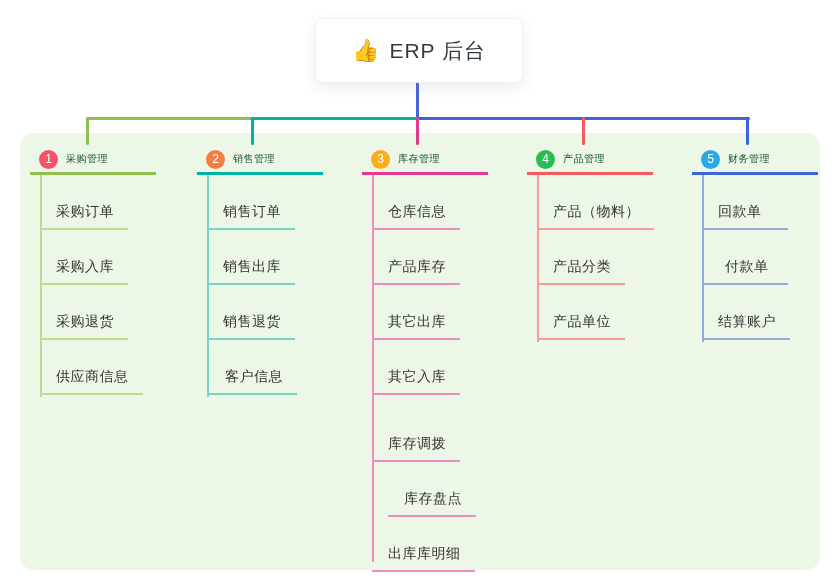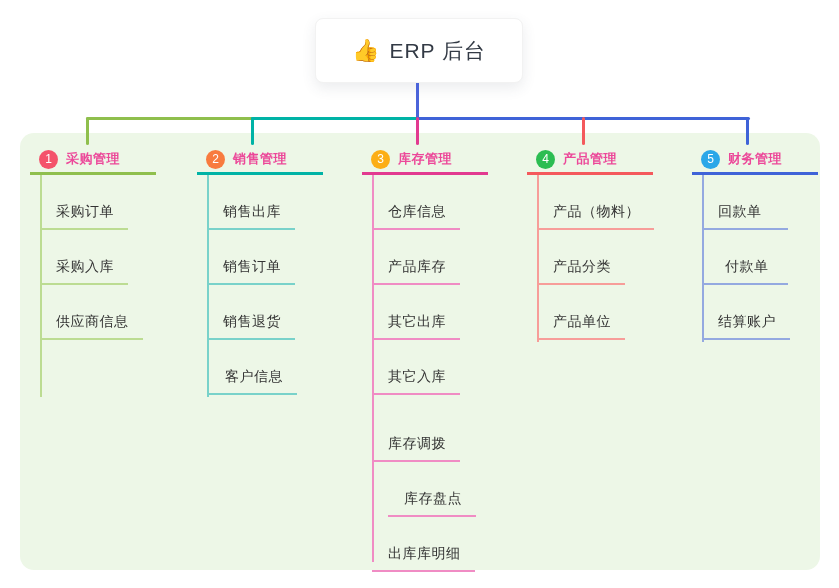--- a/index.html
+++ b/index.html
@@ -73,25 +73,24 @@
     width: 19px; height: 19px;
     border-radius: 50%;
     color: #ffffff;
     font-size: 12px;
     display: inline-flex;
     align-items: center;
     justify-content: center;
     line-height: 1;
   }
   .branch-label {
-    font-size: 13px;
-    color: #ec4899;
+    font-size: 10px;
+    color: #14532d;
     letter-spacing: 0.5px;
     white-space: nowrap;
-    font-weight: bold;
   }
   .kids {
     position: relative;
     margin-left: 10px;
   }
   .kids .vline {
     position: absolute;
     left: 0; top: 0;
     width: 2px;
   }
@@ -144,36 +143,39 @@
         </div>
         <div class="kids">
           <div class="vline" style="height: 222px; background: rgb(188, 220, 146);"></div>
           <div class="kid" style="border-bottom-color: rgb(188, 220, 146);">
             <span>采购订单</span>
           </div>
           <div class="kid" style="border-bottom-color: rgb(188, 220, 146);">
             <span>采购入库</span>
           </div>
           <div class="kid" style="border-bottom-color: rgb(188, 220, 146);">
+            <span>采购退货</span>
+          </div>
+          <div class="kid" style="border-bottom-color: rgb(188, 220, 146);">
             <span>供应商信息</span>
           </div>
         </div>
       </div>
       <div class="branch" style="left: 197px; top: 146px;">
         <div class="branch-title" style="border-bottom-color: rgb(0, 179, 166);">
           <span class="badge" style="background: rgb(248, 123, 63);">2</span>
           <span class="branch-label">销售管理</span>
         </div>
         <div class="kids">
           <div class="vline" style="height: 222px; background: rgb(121, 210, 202);"></div>
           <div class="kid" style="border-bottom-color: rgb(121, 210, 202);">
+            <span>销售订单</span>
+          </div>
+          <div class="kid" style="border-bottom-color: rgb(121, 210, 202);">
             <span>销售出库</span>
-          </div>
-          <div class="kid" style="border-bottom-color: rgb(121, 210, 202);">
-            <span>销售订单</span>
           </div>
           <div class="kid" style="border-bottom-color: rgb(121, 210, 202);">
             <span>销售退货</span>
           </div>
           <div class="kid" style="border-bottom-color: rgb(121, 210, 202); padding-left: 18px;">
             <span>客户信息</span>
           </div>
         </div>
       </div>
       <div class="branch" style="left: 362px; top: 146px;">

